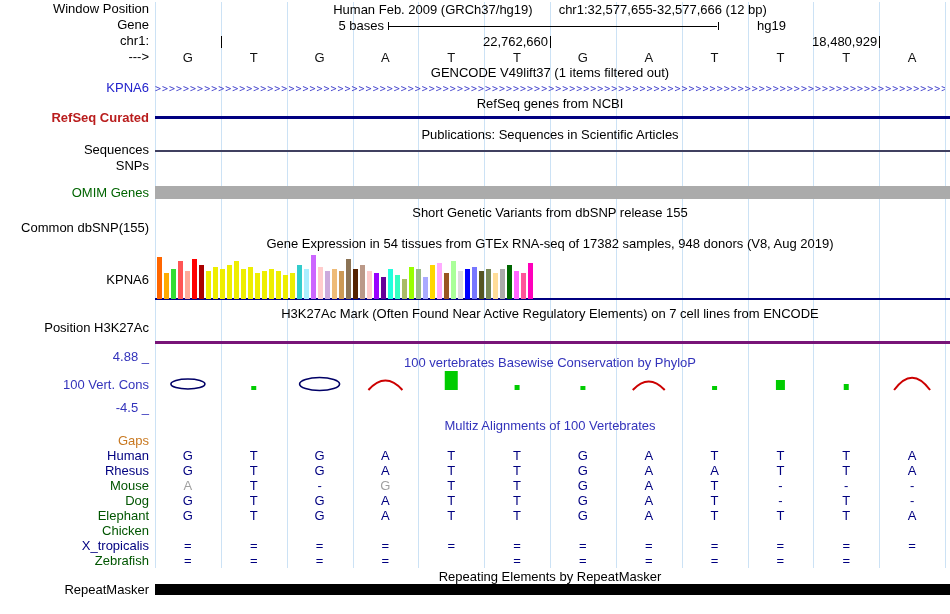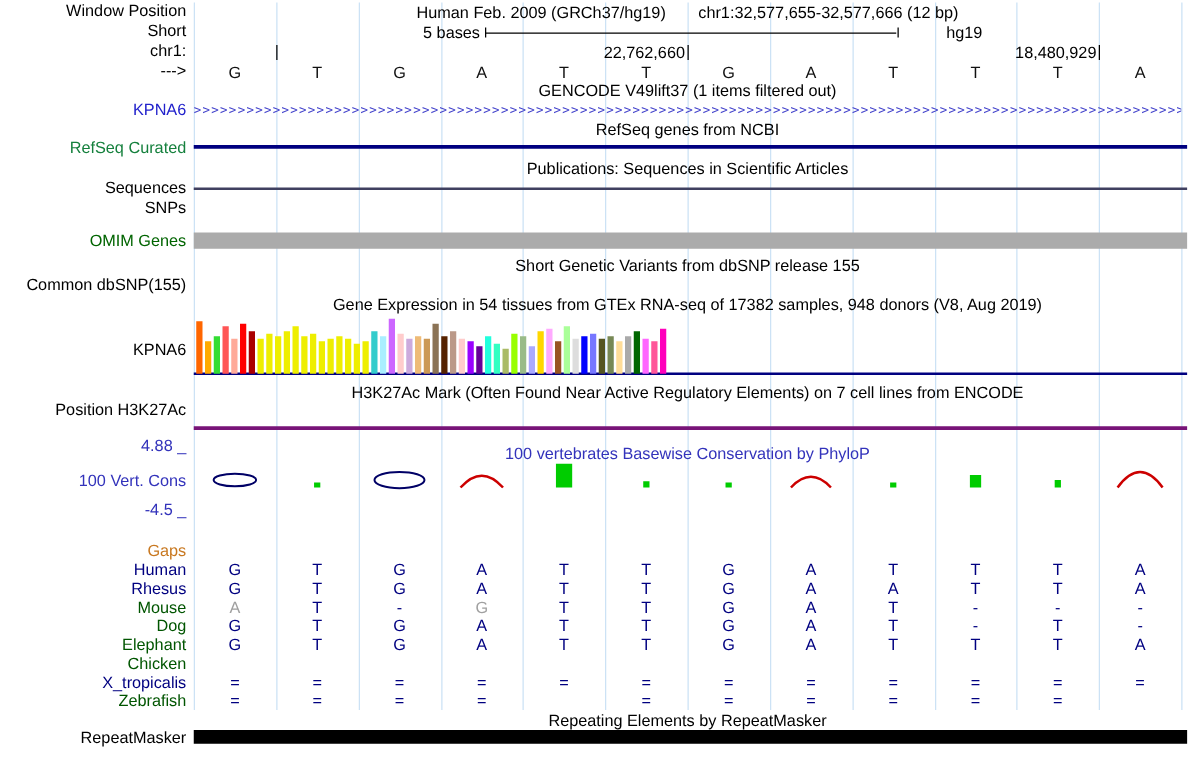--- a/index.html
+++ b/index.html
@@ -4,21 +4,21 @@
 <style>
   html,body{margin:0;padding:0;background:#fff;}
   body{font-family:"Liberation Sans",sans-serif;}
   #screen{position:relative;width:950px;height:614px;background:#fff;overflow:hidden;font-size:13px;color:#000;}
   #screen>*{position:absolute;}
   .gridline{top:2px;height:566px;width:1px;background:#CCE2F5;z-index:0;}
   #screen>:not(.gridline){z-index:1;}
   .lbl{left:0;width:149px;text-align:right;white-space:nowrap;line-height:14px;}
   .hdr{left:155px;width:790px;text-align:center;line-height:13px;white-space:nowrap;}
   .blue{color:#2222CC;}
-  .navy{color:#15803d;}
+  .navy{color:#b91c1c;font-weight:bold;}
   .green{color:#006400;}
   .hblue{color:#3333BB;}
   .orange{color:#C87820;}
   .titlebar{left:155px;width:790px;top:2px;display:flex;justify-content:center;gap:26px;white-space:nowrap;}
   .scale-line{top:26px;height:1px;background:#000;}
   .scale-caps{top:22px;height:8px;border-left:1px solid #000;border-right:1px solid #000;}
   .rtick{top:36px;width:1px;height:12px;background:#000;}
   .rlabel{top:34px;text-align:right;white-space:nowrap;}
   .seqbase{top:50px;width:24px;text-align:center;color:#111;}
   .strip{left:155px;width:795px;}
@@ -32,21 +32,21 @@
 <body>
 
 <div id="screen">
 
   <div class="lbl" style="top:2px">Window Position</div>
   <div class="titlebar">
     <span>Human Feb. 2009 (GRCh37/hg19)</span>
     <span>chr1:32,577,655-32,577,666 (12 bp)</span>
   </div>
 
-  <div class="lbl" style="top:18px">Short</div>
+  <div class="lbl" style="top:18px">Gene</div>
   <div style="top:18px;left:284px;width:100px;text-align:right;">5 bases</div>
   <div class="scale-caps" style="left:388px;width:329px;"></div>
   <div class="scale-line" style="left:388px;width:329px;"></div>
   <div style="top:18px;left:757px;">hg19</div>
 
   <div class="lbl" style="top:34px">chr1:</div>
 
   <div class="lbl" style="top:50px">---&gt;</div>
 
   <div class="hdr" style="top:66px">GENCODE V49lift37 (1 items filtered out)</div>
@@ -89,20 +89,21 @@
       <rect x="580.4166666666666" y="22" width="5" height="4" fill="#00CC00"></rect>
       <path d="M 632.75 26 Q 648.75 8.900000000000002 664.75 26" fill="none" stroke="#CC0000" stroke-width="2"></path>
       <rect x="712.0833333333333" y="22" width="5" height="4" fill="#00CC00"></rect>
       <rect x="775.9166666666666" y="16" width="9" height="10" fill="#00CC00"></rect>
       <rect x="843.75" y="20" width="5" height="6" fill="#00CC00"></rect>
       <path d="M 894.0833333333333 26 Q 912.0833333333333 1.3000000000000007 930.0833333333333 26" fill="none" stroke="#CC0000" stroke-width="2"></path>
     </svg>
   <div class="lbl hblue" style="top:378px">100 Vert. Cons</div>
   <div class="lbl hblue" style="top:401px">-4.5 _</div>
 
+  <div class="hdr hblue" style="top:419px">Multiz Alignments of 100 Vertebrates</div>
   <div class="lbl orange" style="top:434px">Gaps</div>
 
   <div class="hdr" style="top:570px">Repeating Elements by RepeatMasker</div>
   <div class="lbl" style="top:583px">RepeatMasker</div>
   <div class="strip" style="top:584px;height:11px;background:#000;"></div>
 
 <div class="gridline" style="left: 155px;"></div>
     <div class="gridline" style="left: 220.833px;"></div>
     <div class="gridline" style="left: 286.667px;"></div>
     <div class="gridline" style="left: 352.5px;"></div>

